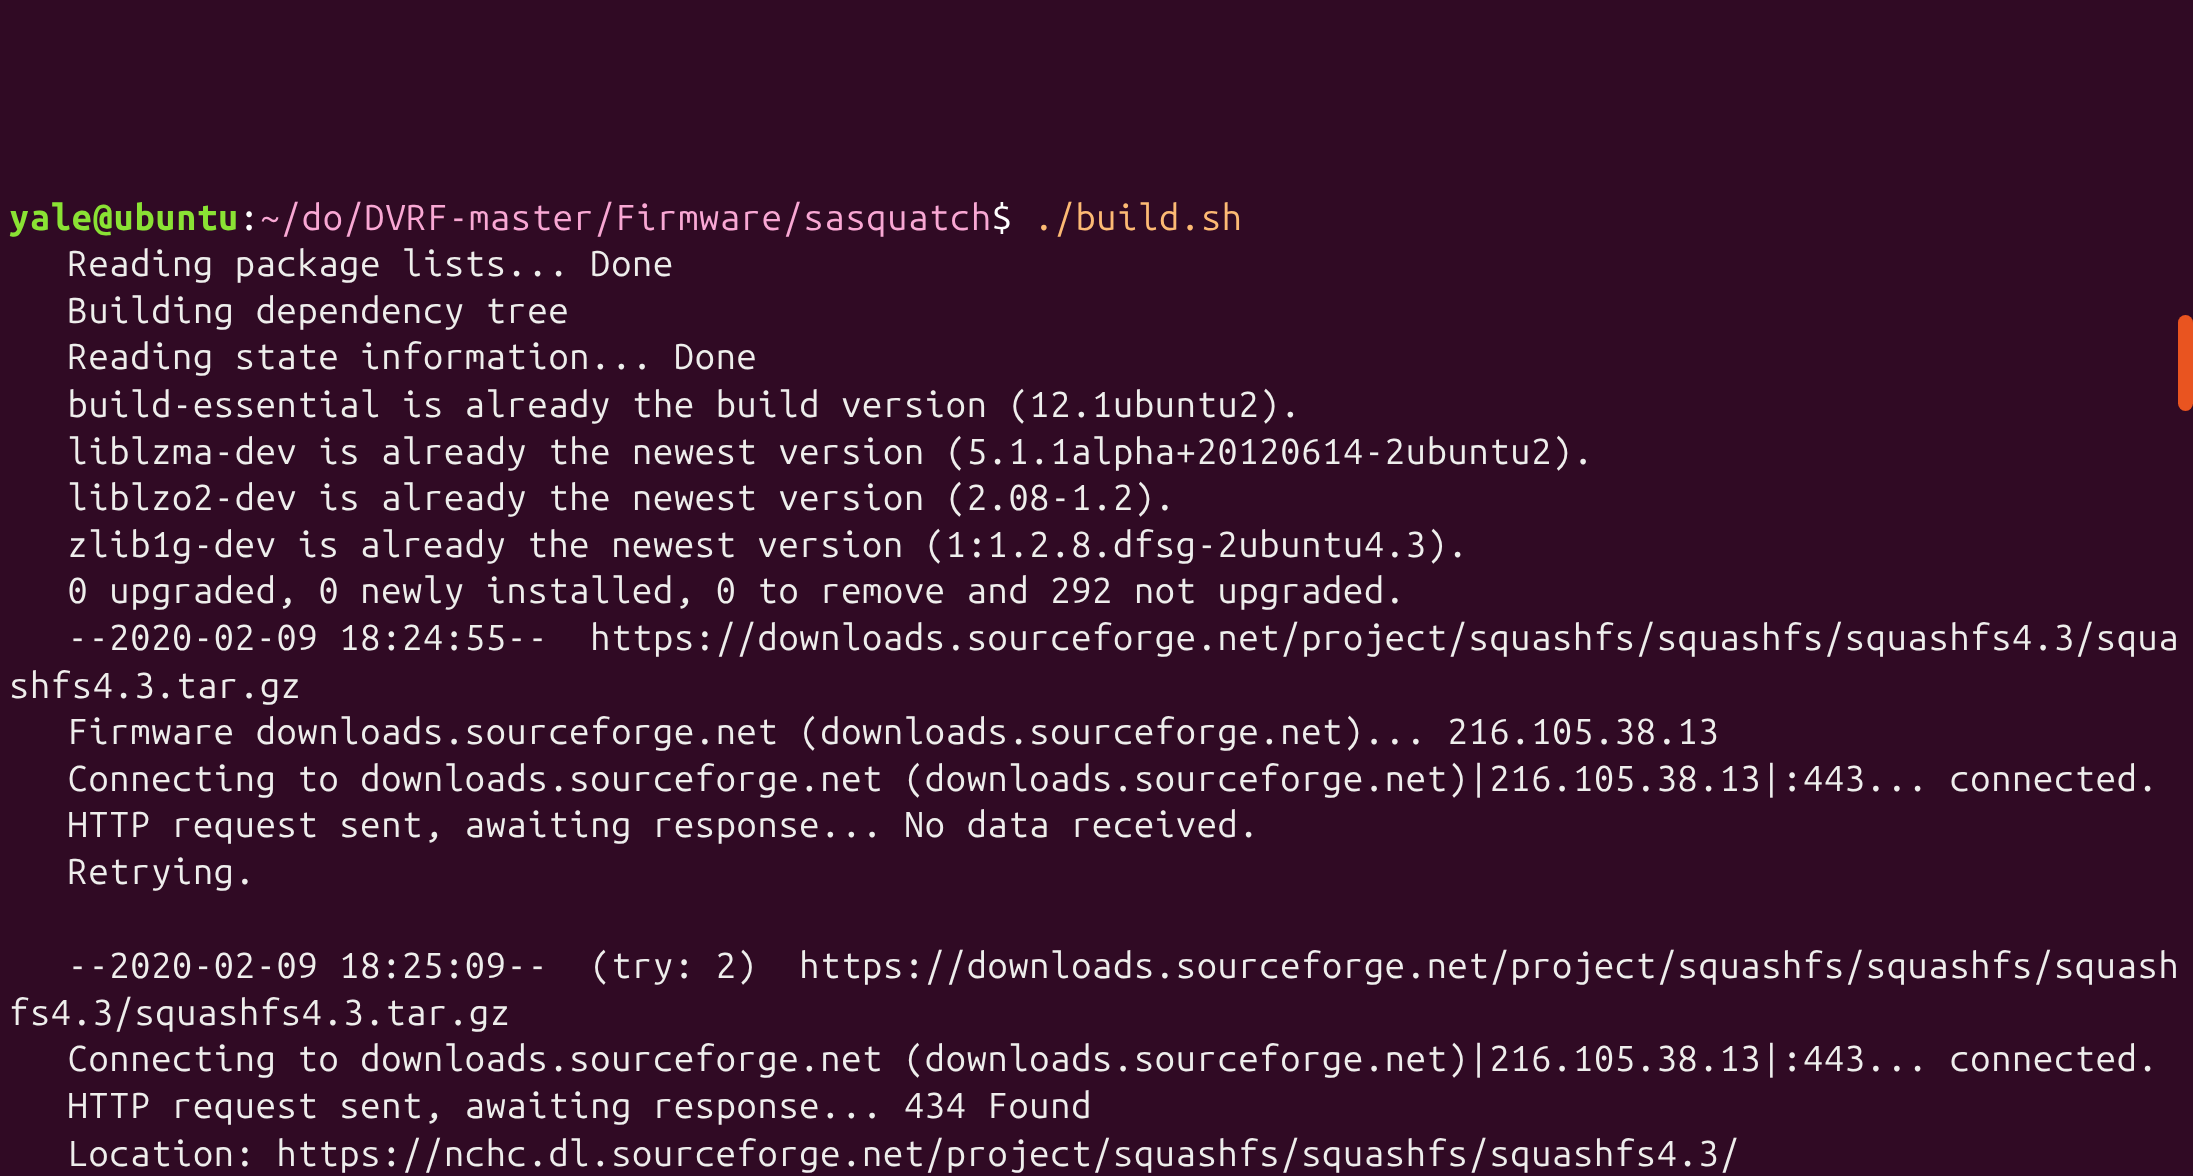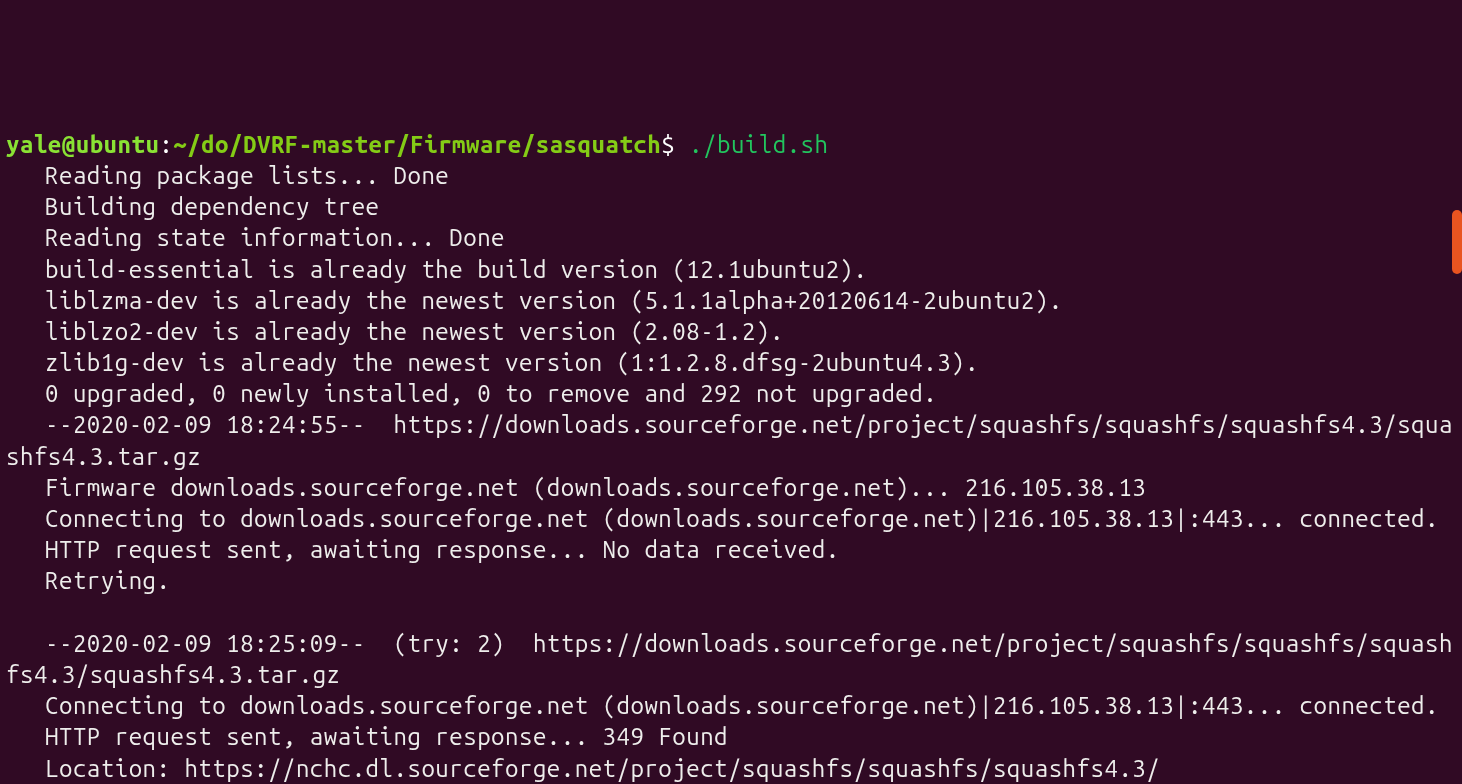--- a/index.html
+++ b/index.html
@@ -23,28 +23,28 @@
     }
     .prompt-user {
       color: #8ae234;
       font-weight: bold;
       margin-top: 46px;
     }
     .prompt-colon {
       color: #ffffff;
     }
     .prompt-path {
-      color: #84cc16;
-      font-weight: bold;
+      color: #f9a8d4;
+      font-weight: normal;
     }
     .prompt-dollar {
       color: #ffffff;
     }
     .command {
-      color: #22c55e;
+      color: #fdba74;
     }
     .output {
       color: #eeeeec;
       margin-left: 39px;
     }
     .scrollbar {
       position: absolute;
       right: 0;
       top: 210px;
       width: 10px;
@@ -71,19 +71,19 @@
 <span class="output">zlib1g-dev is already the newest version (1:1.2.8.dfsg-2ubuntu4.3).</span>
 <span class="output">0 upgraded, 0 newly installed, 0 to remove and 292 not upgraded.</span>
 <span class="output">--2020-02-09 18:24:55--  https://downloads.sourceforge.net/project/squashfs/squashfs/squashfs4.3/squashfs4.3.tar.gz</span>
 <span class="output">Firmware downloads.sourceforge.net (downloads.sourceforge.net)... 216.105.38.13</span>
 <span class="output">Connecting to downloads.sourceforge.net (downloads.sourceforge.net)|216.105.38.13|:443... connected.</span>
 <span class="output">HTTP request sent, awaiting response... No data received.</span>
 <span class="output">Retrying.</span>
 <span class="output"></span>
 <span class="output">--2020-02-09 18:25:09--  (try: 2)  https://downloads.sourceforge.net/project/squashfs/squashfs/squashfs4.3/squashfs4.3.tar.gz</span>
 <span class="output">Connecting to downloads.sourceforge.net (downloads.sourceforge.net)|216.105.38.13|:443... connected.</span>
-<span class="output">HTTP request sent, awaiting response... 349 Found</span>
+<span class="output">HTTP request sent, awaiting response... 434 Found</span>
 <span class="output">Location: https://nchc.dl.sourceforge.net/project/squashfs/squashfs/squashfs4.3/</span></div>
 
 <div class="scrollbar"></div>
 
 
 
 
 </body></html>

